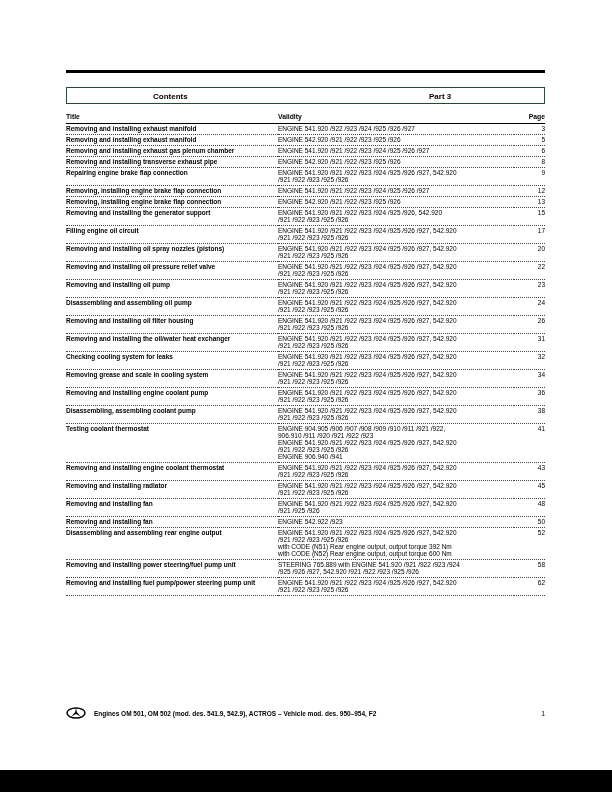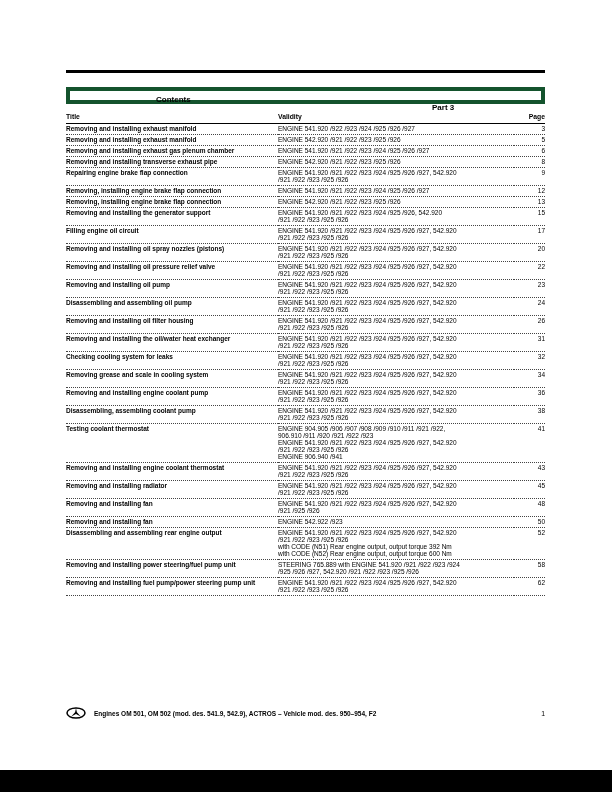--- a/index.html
+++ b/index.html
@@ -23,34 +23,34 @@
     width: 479px;
     height: 2.5px;
     background: #000000;
   }
   .contents-box {
     position: absolute;
     left: 66px;
     top: 87px;
     width: 479px;
     height: 17px;
-    border: 4px solid #14532d;
+    border: 1px solid #14532d;
     box-sizing: border-box;
   }
   .contents-box .contents-label {
     position: absolute;
     left: 86px;
     top: 4px;
     font-size: 8px;
     font-weight: bold;
   }
   .contents-box .part-label {
     position: absolute;
     left: 362px;
-    top: 12px;
+    top: 4px;
     font-size: 8px;
     font-weight: bold;
   }
   table.toc {
     position: absolute;
     left: 66px;
     top: 113px;
     width: 479px;
     border-collapse: collapse;
     table-layout: fixed;

